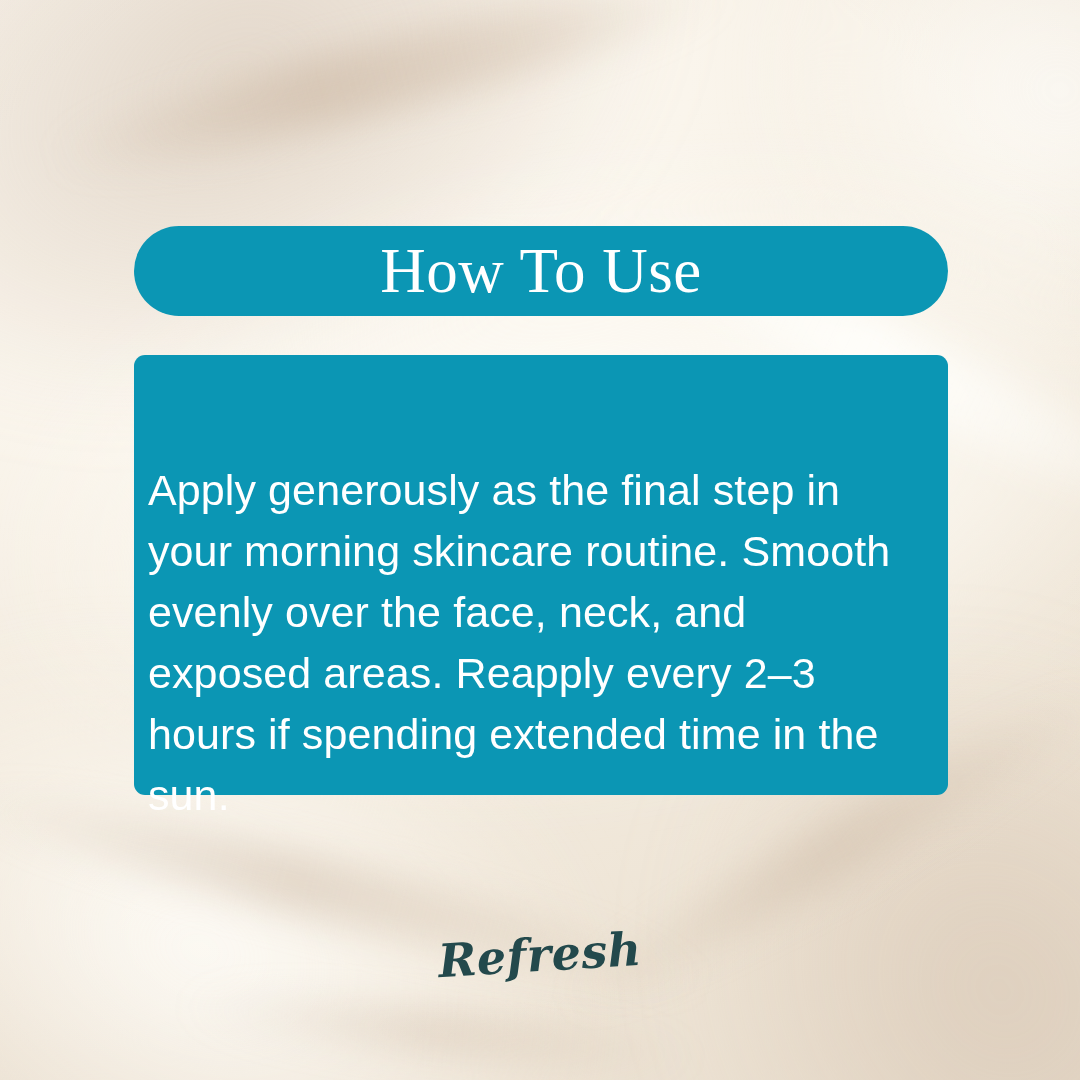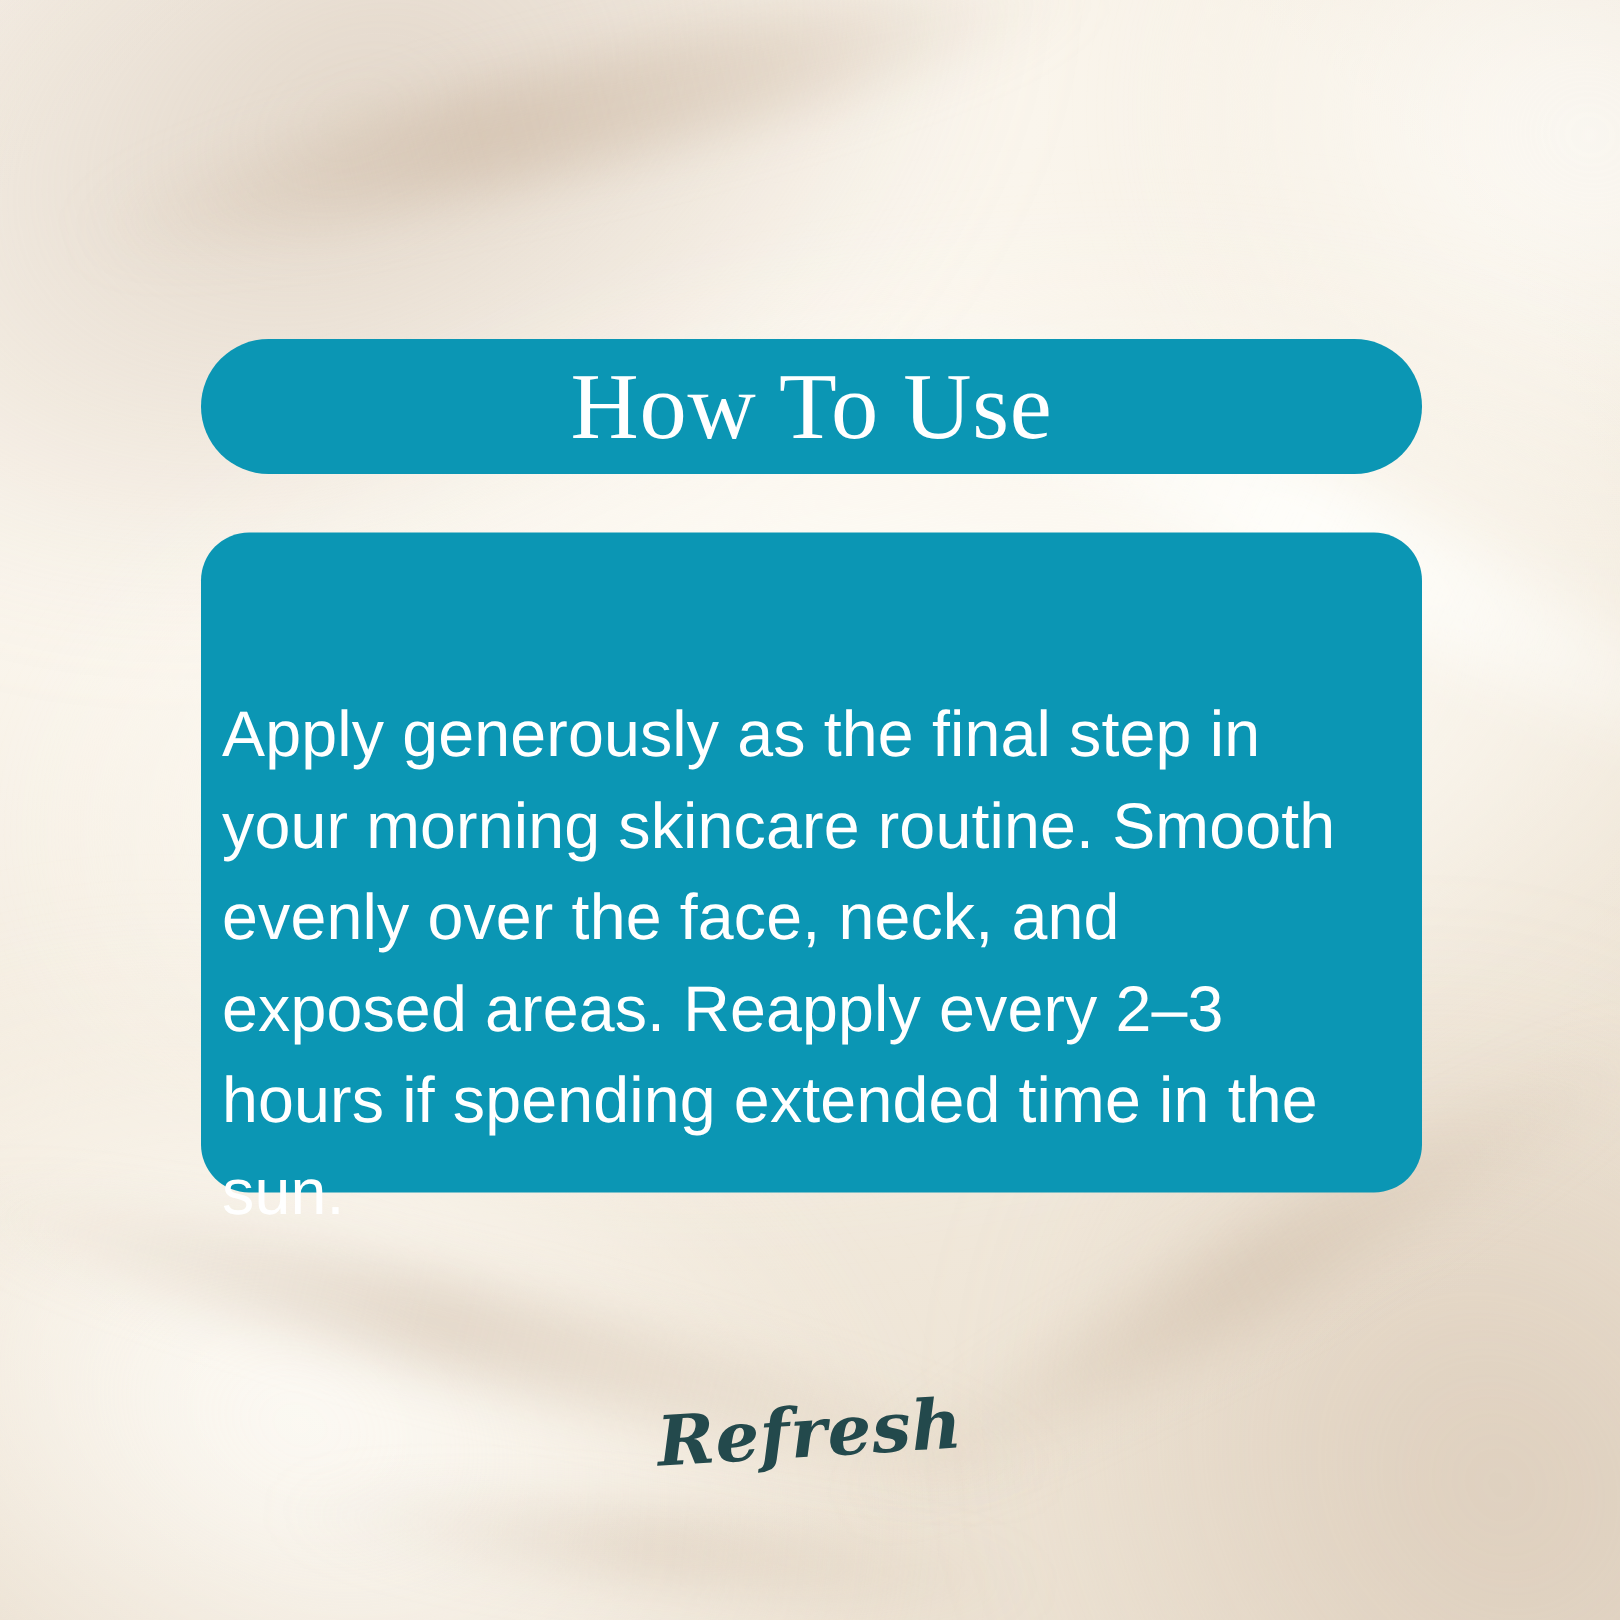--- a/index.html
+++ b/index.html
@@ -129,21 +129,21 @@
   }
 
   
   #body-card {
     position: absolute;
     left: 134px;
     top: 355px;
     width: 814px;
     height: 440px;
     background: #0B96B4;
-    border-radius: 32px;
+    border-radius: 11px;
     box-sizing: border-box;
     padding: 62px 30px 0 14px;
   }
   #body-text {
     font-family: "Liberation Sans", sans-serif;
     font-size: 43px;
     line-height: 61px;
     color: #FFFFFF;
     font-weight: 400;
     letter-spacing: 0.1px;

